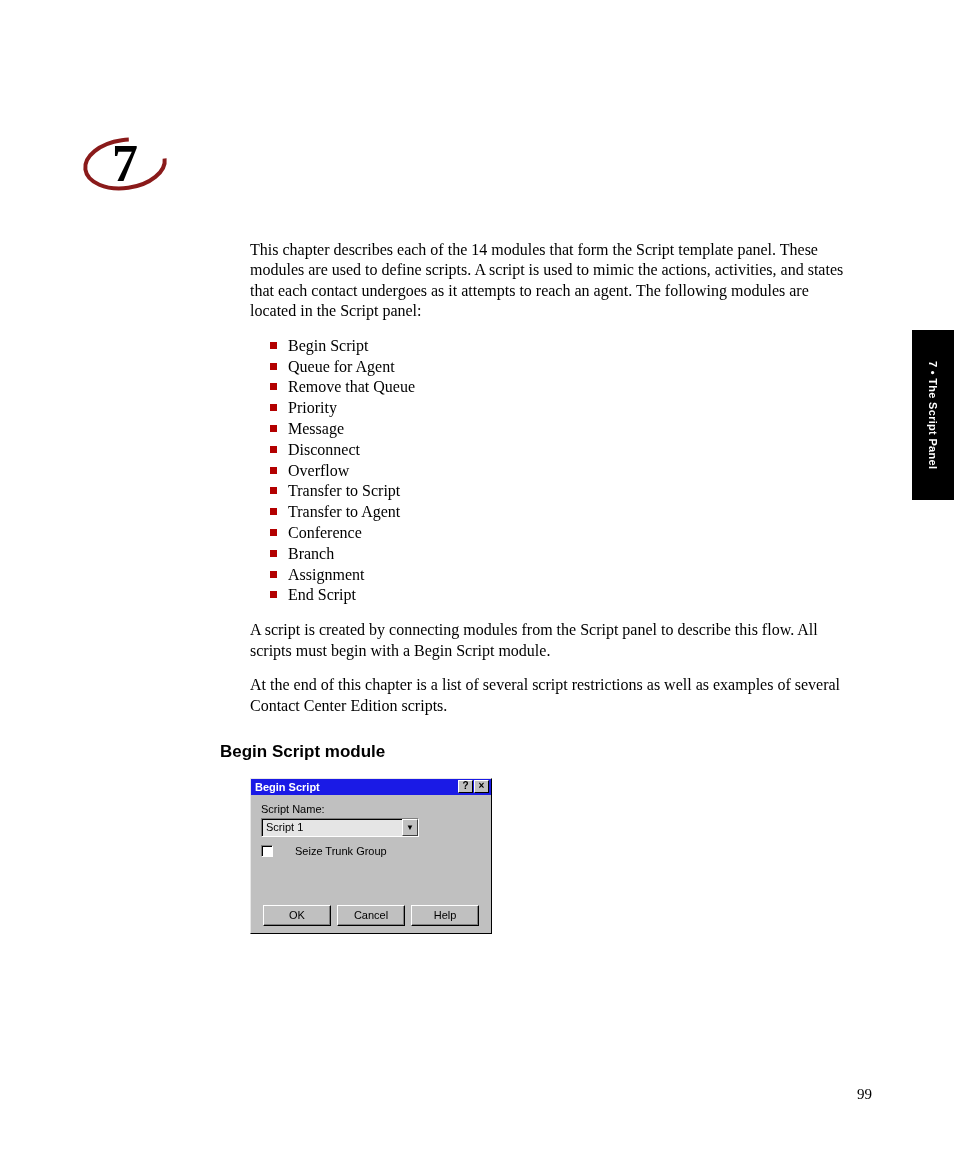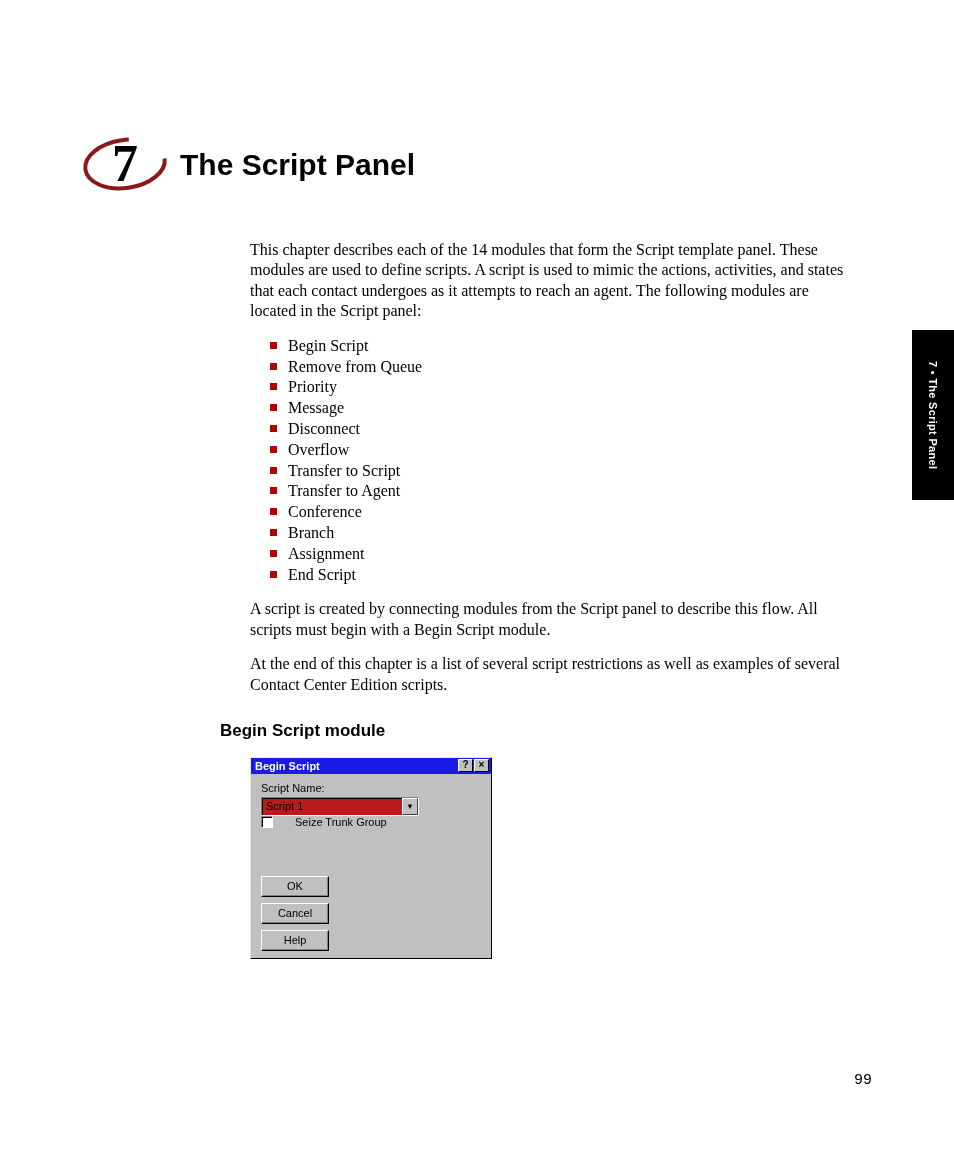--- a/index.html
+++ b/index.html
@@ -100,24 +100,24 @@
     align-items: center;
     justify-content: center;
   }
   .side-tab .rot {
     writing-mode: vertical-rl;
     letter-spacing: 0.3px;
     padding: 8px 0;
   }
   .page-number {
     position: absolute;
-    bottom: 74px;
+    bottom: 60px;
     right: 82px;
     font-size: 15px;
-    font-family: Liberation Mono, monospace;
+    font-family: Liberation Serif, serif;
   }
   
   .dialog-wrap {
     margin-left: 170px;
   }
   .dialog {
     width: 242px;
     background: #c0c0c0;
     border: 1px solid #000;
     border-top-color: #e8e8e8;
@@ -155,25 +155,26 @@
     padding: 8px 10px 3px 10px;
   }
   .dlg-label {
     font-size: 11px;
     margin-bottom: 3px;
   }
   .combo {
     display: flex;
     width: 158px;
     height: 19px;
-    background: #b91c1c;
+    background: #e5e5e5;
     border: 1px solid #808080;
     border-right-color: #fff;
     border-bottom-color: #fff;
     box-shadow: inset 1px 1px 0 #000;
+    margin-bottom: 8px;
   }
   .combo .val {
     flex: 1;
     padding: 2px 4px;
     font-size: 11px;
     overflow: hidden;
     white-space: nowrap;
   }
   .combo .arrow {
     width: 16px;
@@ -201,21 +202,20 @@
     border: 1px solid #808080;
     border-right-color: #fff;
     border-bottom-color: #fff;
     box-shadow: inset 1px 1px 0 #000;
   }
   .dlg-buttons {
     display: flex;
     gap: 6px;
     padding: 0 0 4px 0;
     justify-content: center;
-    flex-direction: column;
   }
   .dlg-btn {
     width: 68px;
     height: 21px;
     background: #c0c0c0;
     border: 1px solid #000;
     border-top-color: #fff;
     border-left-color: #fff;
     box-shadow: inset -1px -1px 0 #808080;
     font-size: 11px;
@@ -227,29 +227,29 @@
 <body>
 
 <div class="page">
   <div class="chapter-header">
     <div class="chapter-number">
       <svg width="90" height="60" viewBox="0 0 90 60">
         <ellipse cx="45" cy="30" rx="40" ry="24" fill="none" stroke="#8a1a1a" stroke-width="4" stroke-dasharray="160 80" transform="rotate(-8 45 30)"></ellipse>
       </svg>
       <span class="num">7</span>
     </div>
-    <div class="chapter-title">The Script Panel</div>
   </div>
 
   <div class="body-block">
     <p class="para">This chapter describes each of the 14 modules that form the Script template panel. These modules are used to define scripts. A script is used to mimic the actions, activities, and states that each contact undergoes as it attempts to reach an agent. The following modules are located in the Script panel:</p>
 
     <ul class="modlist">
       <li>Begin Script</li>
-      <li>Remove from Queue</li>
+      <li>Queue for Agent</li>
+      <li>Remove that Queue</li>
       <li>Priority</li>
       <li>Message</li>
       <li>Disconnect</li>
       <li>Overflow</li>
       <li>Transfer to Script</li>
       <li>Transfer to Agent</li>
       <li>Conference</li>
       <li>Branch</li>
       <li>Assignment</li>
       <li>End Script</li>

